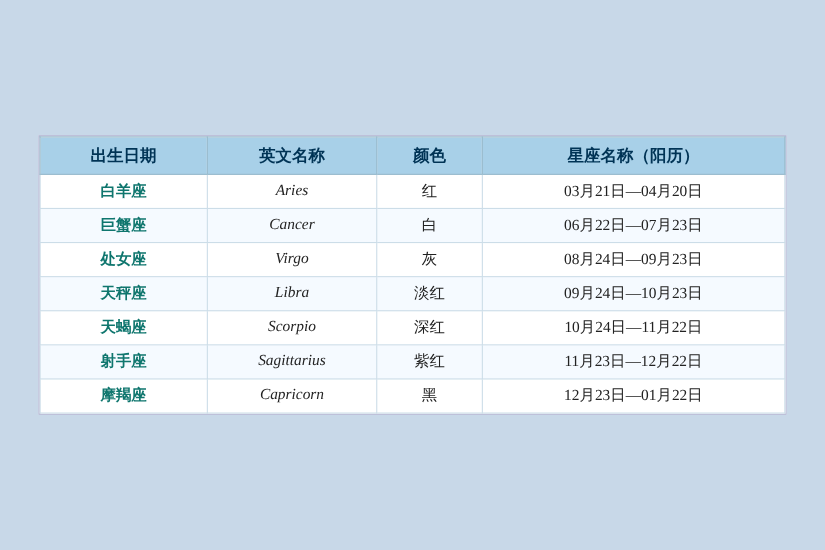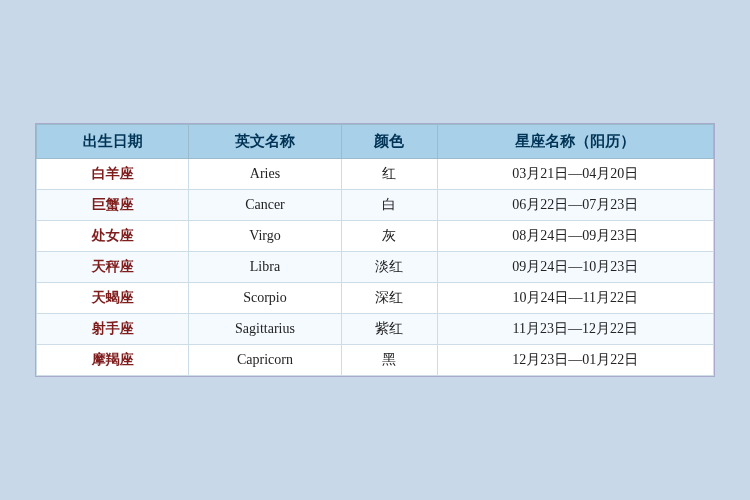--- a/index.html
+++ b/index.html
@@ -40,24 +40,25 @@
       background: #f5faff;
     }
     tbody td {
       border: 1px solid #ccdde8;
       padding: 6px 10px;
       text-align: center;
       color: #222;
       font-size: 14px;
     }
     tbody td:first-child {
-      color: #7f1d1d;
+      color: #0f766e;
       font-weight: bold;
     }
     tbody td:nth-child(2) {
+      font-style: italic;
     }
   </style>
 </head>
 <body>
 
 <div class="table-container">
   <table>
     <thead>
       <tr>
         <th>出生日期</th>

